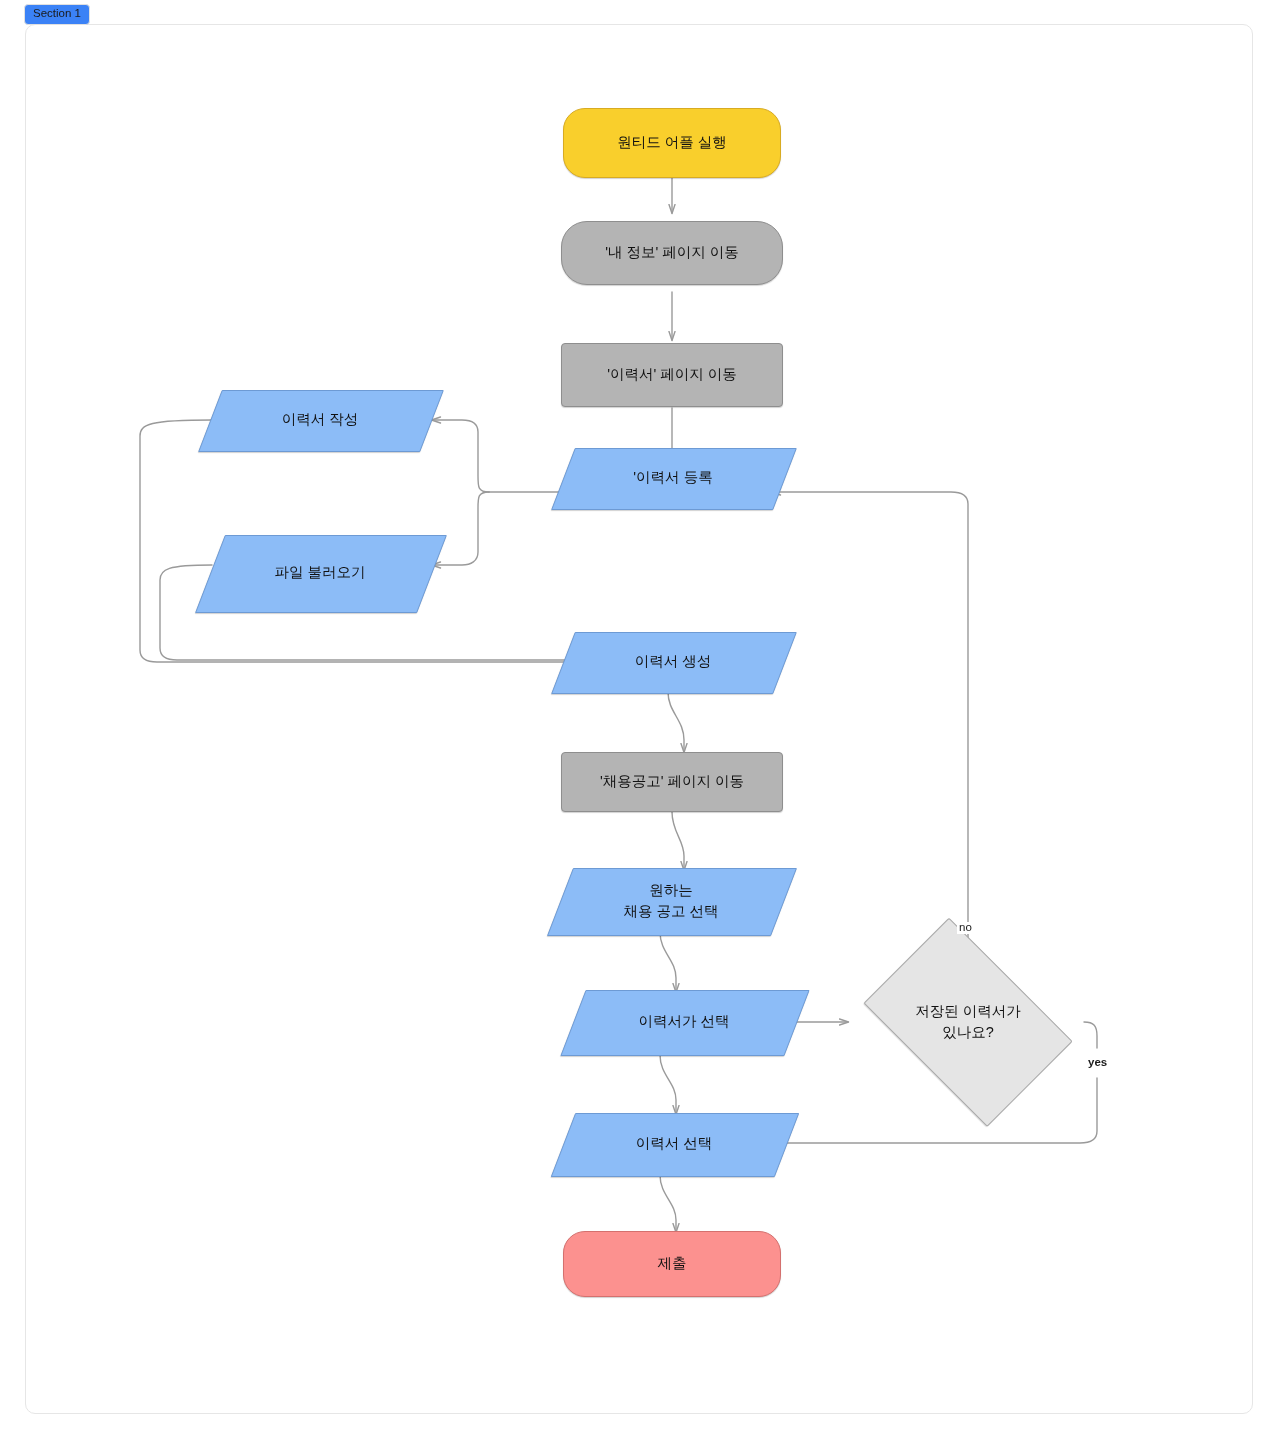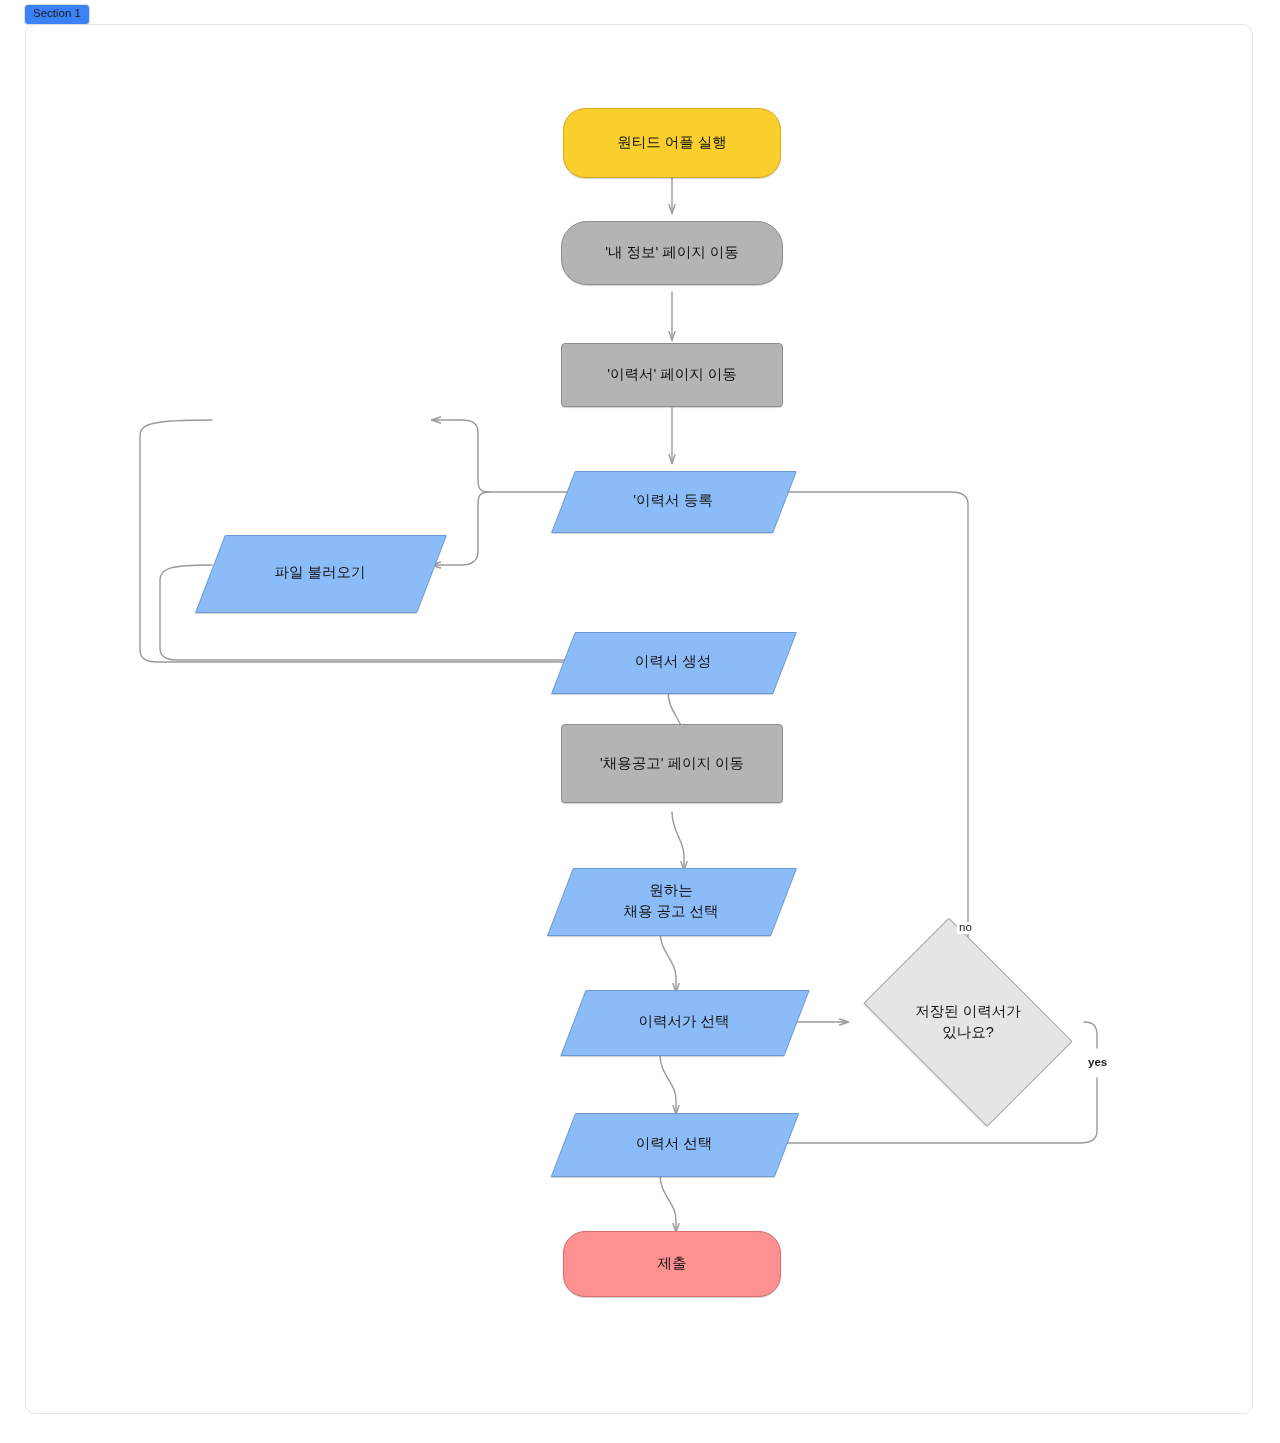--- a/index.html
+++ b/index.html
@@ -203,37 +203,41 @@
     </div>
 
     <div class="node process" style="left:561px; top:221px; width:222px; height:64px;border-radius:26px;">
       <span class="lbl">'내 정보' 페이지 이동</span>
     </div>
 
     <div class="node process" style="left:561px; top:343px; width:222px; height:64px;">
       <span class="lbl">'이력서' 페이지 이동</span>
     </div>
 
-    <div class="node io" style="left:563px; top:471px; width:220px; height:60px;">
+    <div class="node io" style="left:563px; top:448px; width:220px; height:60px;">
       <div class="skewbox"></div>
       <span class="lbl">'이력서 등록</span>
     </div>
 
+    <div class="node io" style="left:210px; top:390px; width:220px; height:60px;">
+      <div class="skewbox"></div>
+      <span class="lbl">이력서 작성</span>
+    </div>
 
     <div class="node io" style="left:210px; top:535px; width:220px; height:76px;">
       <div class="skewbox"></div>
       <span class="lbl">파일 불러오기</span>
     </div>
 
     <div class="node io" style="left:563px; top:632px; width:220px; height:60px;">
       <div class="skewbox"></div>
       <span class="lbl">이력서 생성</span>
     </div>
 
-    <div class="node process" style="left:561px; top:724px; width:222px; height:79px;">
+    <div class="node process" style="left:561px; top:752px; width:222px; height:60px;">
       <span class="lbl">'채용공고' 페이지 이동</span>
     </div>
 
     <div class="node io" style="left:560px; top:868px; width:222px; height:66px;">
       <div class="skewbox"></div>
       <span class="lbl">원하는
 채용 공고 선택</span>
     </div>
 
     <div class="node io" style="left:573px; top:990px; width:222px; height:64px;">

